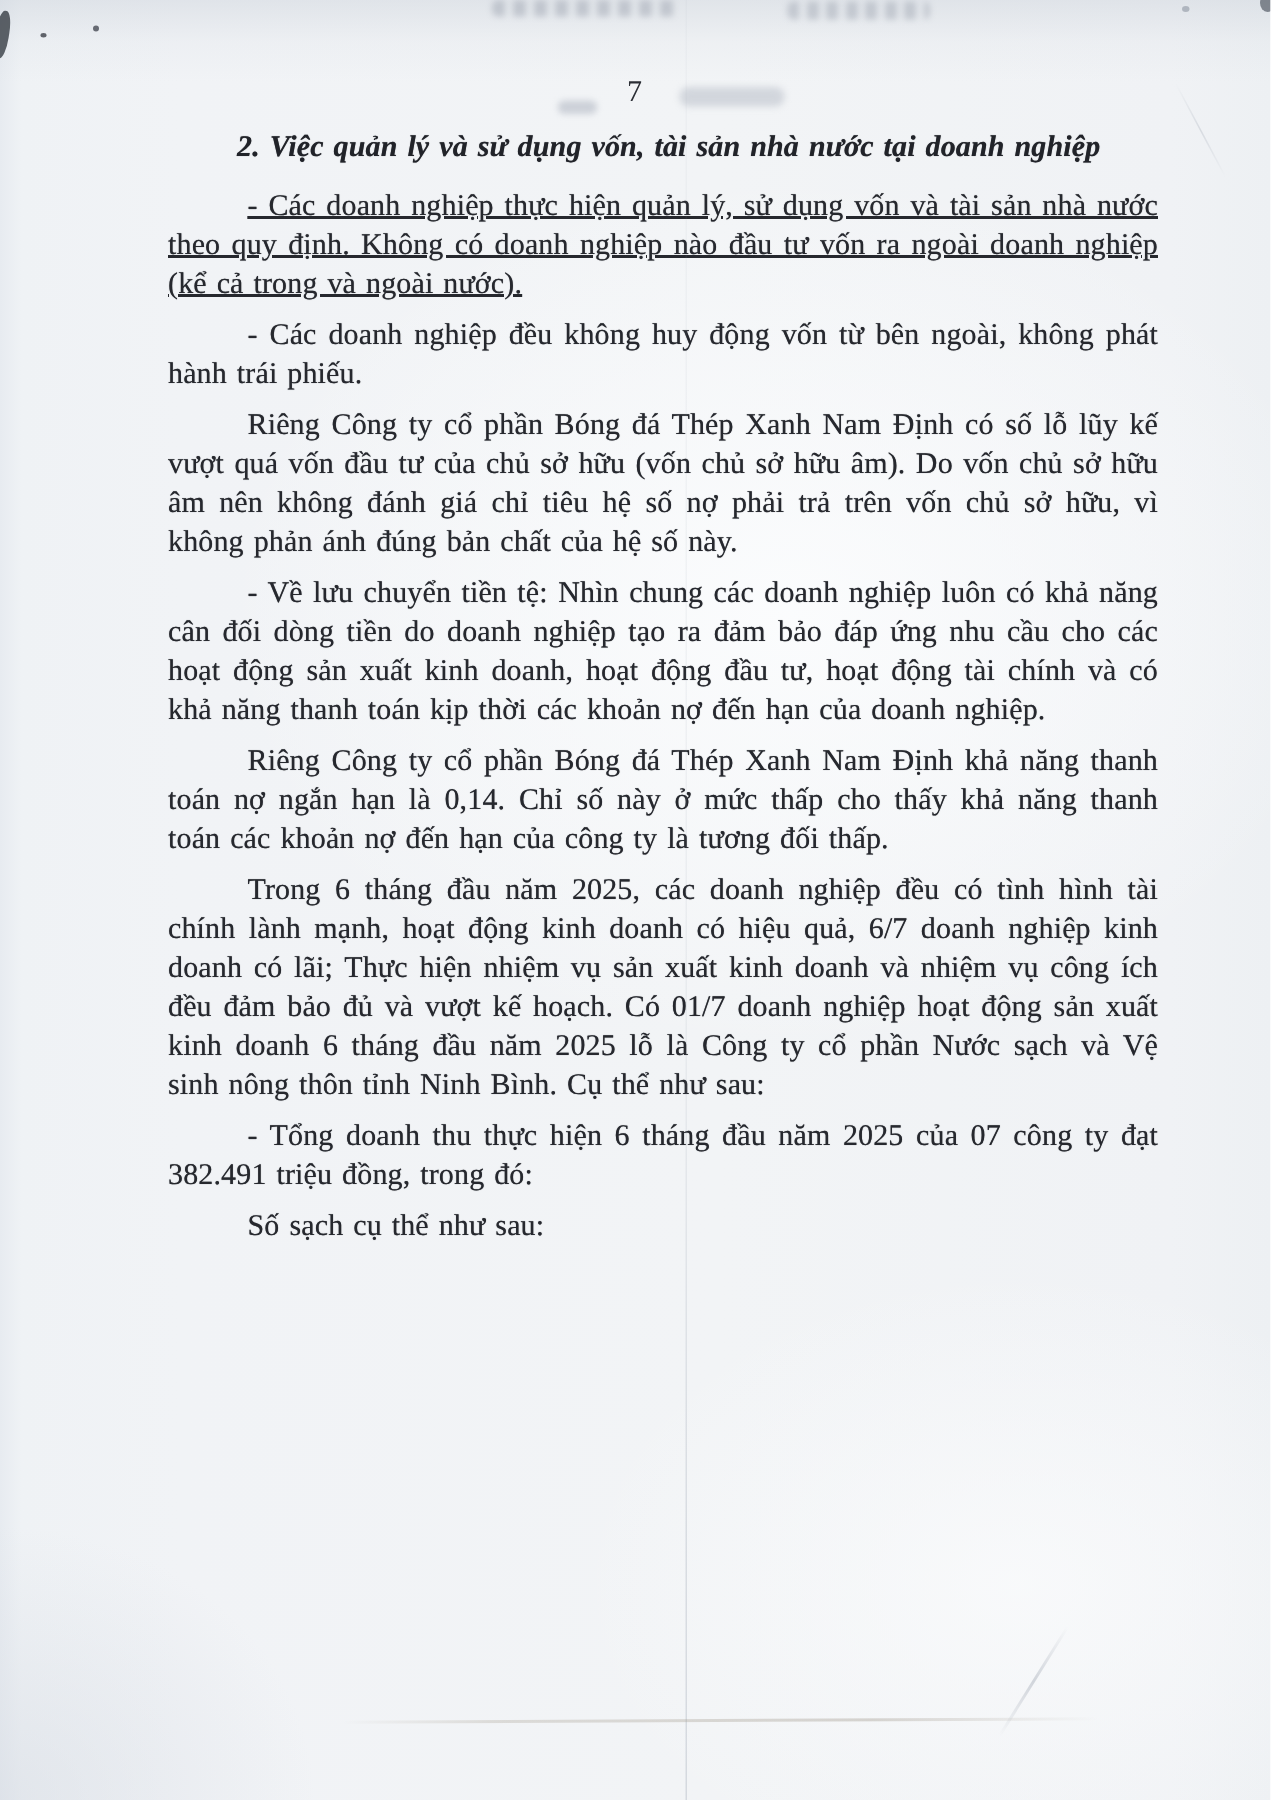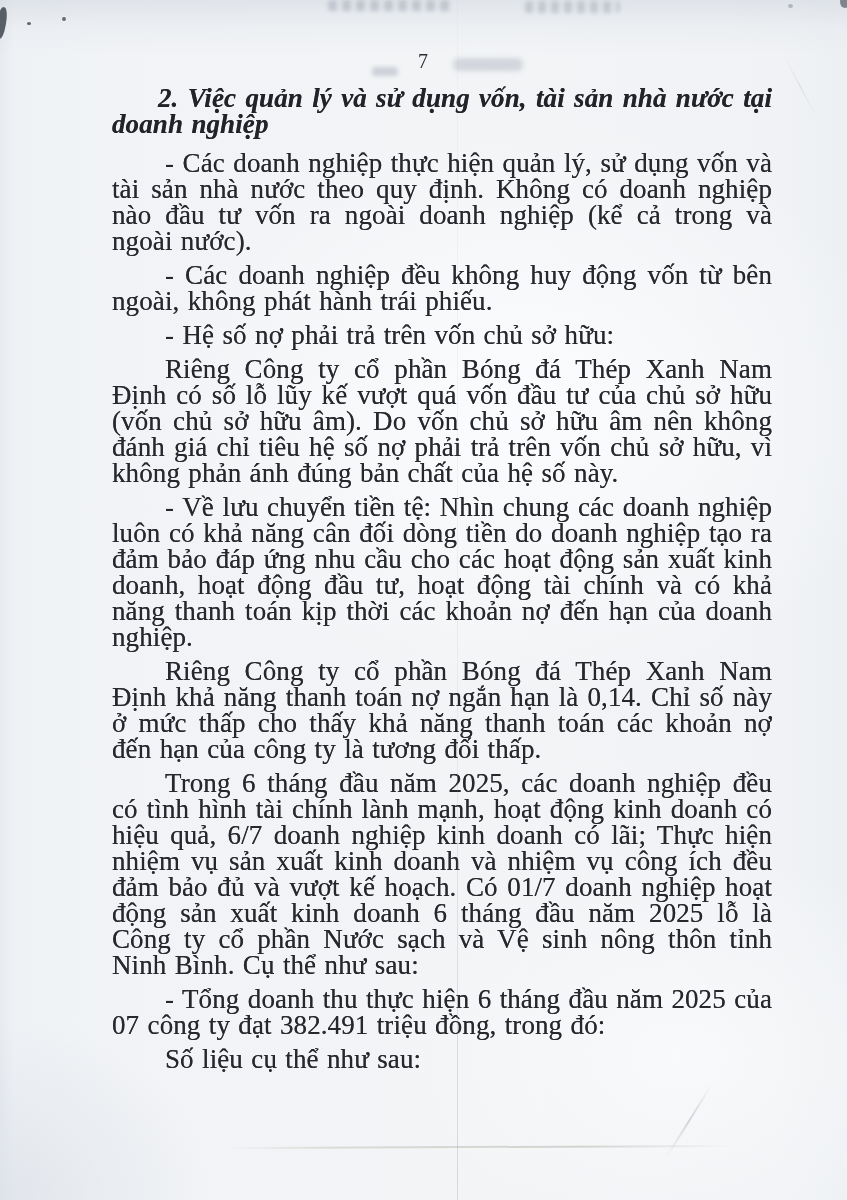--- a/index.html
+++ b/index.html
@@ -25,40 +25,40 @@
     text-align: center;
     font-size: 20px;
     letter-spacing: 1px;
     color: #2b2e35;
   }
 
   .content {
     position: absolute;
     left: 112px; top: 85px;
     width: 660px;
-    font-size: 27px;
+    font-size: 20px;
     line-height: 26px;
     text-align: justify;
     word-spacing: 1.5px;
     letter-spacing: 0.1px;
     color: var(--ink, #26282e);
     text-shadow: 0 0 0.5px rgba(38,40,46,0.75);
   }
   .content p {
     margin: 0 0 8px 0;
     text-indent: 53px;
   }
   .content p.h {
     font-weight: bold;
     font-style: italic;
     text-indent: 46px;
     margin-bottom: 13px;
     color: #212329;
   }
-  .content p.h + p { margin-top: 0; }
+  .content p.h + p { margin-top: 0; text-decoration: underline; }
 
   
   .artifact { position: absolute; pointer-events: none; }
 
   .corner-mark-tl {
     left: -3px; top: 7px; width: 9px; height: 32px;
     background: #41464e; border-radius: 45%;
     transform: rotate(9deg); opacity: 0.85;
   }
   .corner-mark-tr {
@@ -112,27 +112,26 @@
 <body>
 
 <div class="page" style="--ink: #26282e; --paper: #f1f3f6;">
 
   <div class="page-number">7</div>
 
   <div class="content">
     <p class="h">2. Việc quản lý và sử dụng vốn, tài sản nhà nước tại doanh nghiệp</p>
     <p>- Các doanh nghiệp thực hiện quản lý, sử dụng vốn và tài sản nhà nước theo quy định. Không có doanh nghiệp nào đầu tư vốn ra ngoài doanh nghiệp (kể cả trong và ngoài nước).</p>
     <p>- Các doanh nghiệp đều không huy động vốn từ bên ngoài, không phát hành trái phiếu.</p>
-    <p>- Hệ số nợ phải trả trên vốn chủ sở hữu:</p>
     <p>Riêng Công ty cổ phần Bóng đá Thép Xanh Nam Định có số lỗ lũy kế vượt quá vốn đầu tư của chủ sở hữu (vốn chủ sở hữu âm). Do vốn chủ sở hữu âm nên không đánh giá chỉ tiêu hệ số nợ phải trả trên vốn chủ sở hữu, vì không phản ánh đúng bản chất của hệ số này.</p>
     <p>- Về lưu chuyển tiền tệ: Nhìn chung các doanh nghiệp luôn có khả năng cân đối dòng tiền do doanh nghiệp tạo ra đảm bảo đáp ứng nhu cầu cho các hoạt động sản xuất kinh doanh, hoạt động đầu tư, hoạt động tài chính và có khả năng thanh toán kịp thời các khoản nợ đến hạn của doanh nghiệp.</p>
     <p>Riêng Công ty cổ phần Bóng đá Thép Xanh Nam Định khả năng thanh toán nợ ngắn hạn là 0,14. Chỉ số này ở mức thấp cho thấy khả năng thanh toán các khoản nợ đến hạn của công ty là tương đối thấp.</p>
     <p>Trong 6 tháng đầu năm 2025, các doanh nghiệp đều có tình hình tài chính lành mạnh, hoạt động kinh doanh có hiệu quả, 6/7 doanh nghiệp kinh doanh có lãi; Thực hiện nhiệm vụ sản xuất kinh doanh và nhiệm vụ công ích đều đảm bảo đủ và vượt kế hoạch. Có 01/7 doanh nghiệp hoạt động sản xuất kinh doanh 6 tháng đầu năm 2025 lỗ là Công ty cổ phần Nước sạch và Vệ sinh nông thôn tỉnh Ninh Bình. Cụ thể như sau:</p>
     <p>- Tổng doanh thu thực hiện 6 tháng đầu năm 2025 của 07 công ty đạt 382.491 triệu đồng, trong đó:</p>
-    <p>Số liệu cụ thể như sau:</p>
+    <p>Số sạch cụ thể như sau:</p>
   </div>
 
   <div class="artifact corner-mark-tl"></div>
   <div class="artifact corner-mark-tr"></div>
   <div class="artifact speck-1"></div>
   <div class="artifact speck-2"></div>
   <div class="artifact speck-3"></div>
   <div class="artifact bleed-smudge-1"></div>
   <div class="artifact bleed-smudge-2"></div>
   <div class="artifact faint-mark-left-of-number"></div>

